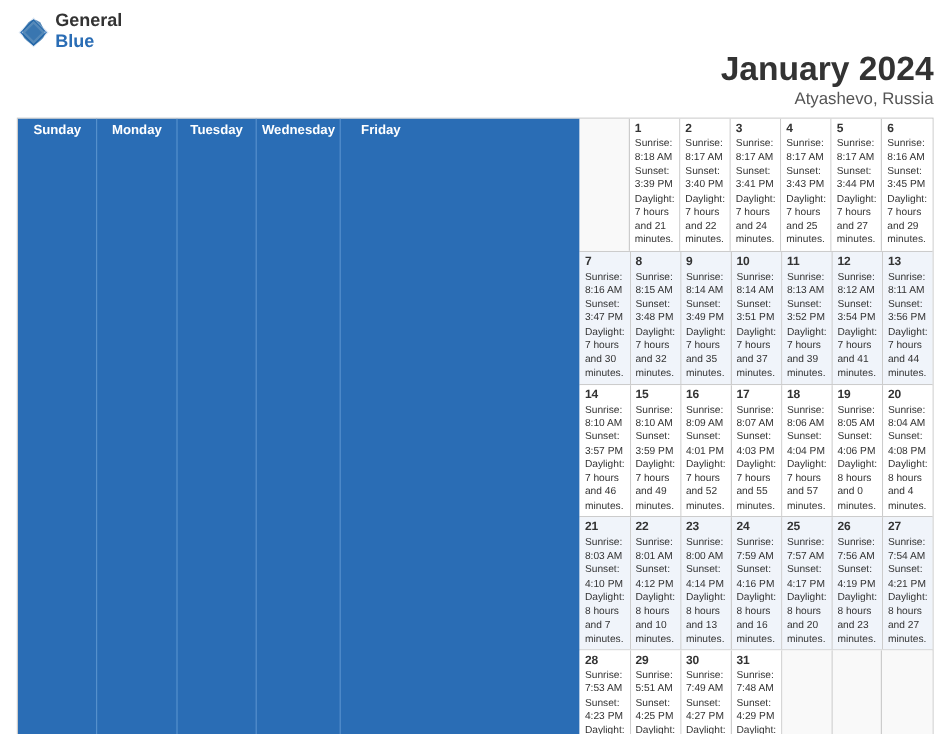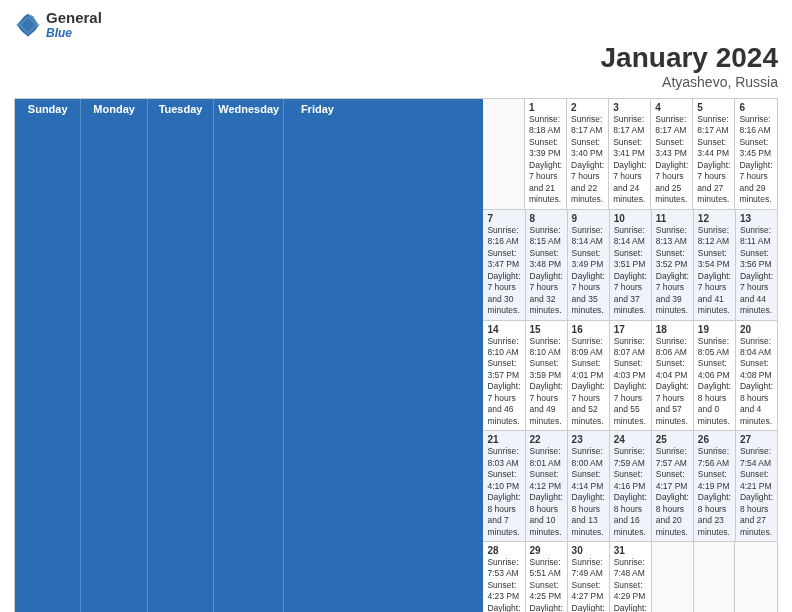--- a/index.html
+++ b/index.html
@@ -32,24 +32,23 @@
       display: flex;
       flex-direction: column;
       line-height: 1.1;
     }
     .logo-text .general {
       font-size: 15px;
       font-weight: bold;
       color: #333;
     }
     .logo-text .blue {
-      font-size: 12px;
+      font-size: 15px;
       font-weight: bold;
       color: #2a6db5;
-      font-style: italic;
     }
     .logo-icon {
       width: 28px;
       height: 28px;
       margin-right: 2px;
     }
     .title-block {
       text-align: right;
       margin-top: 32px;
     }

